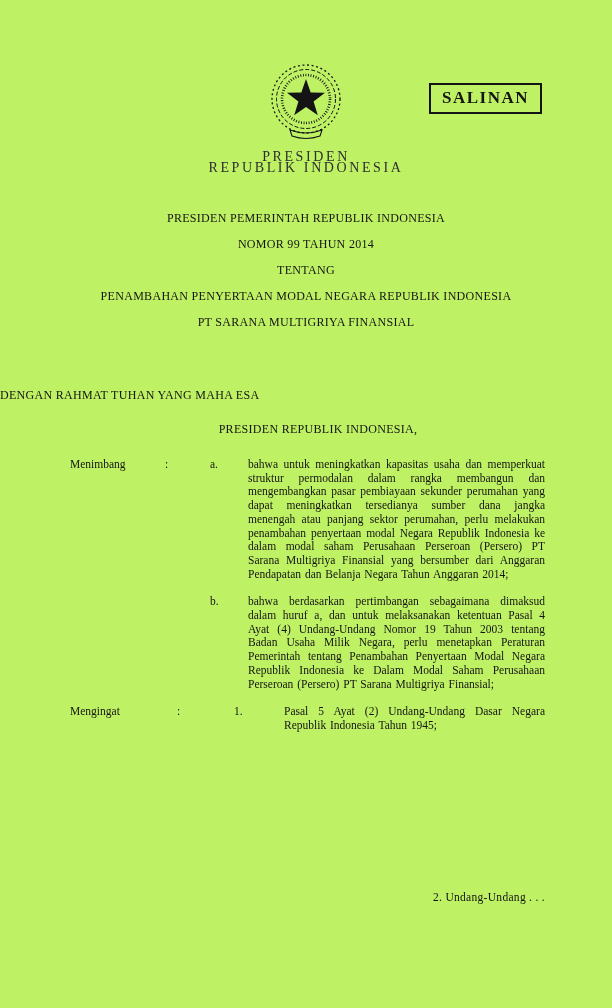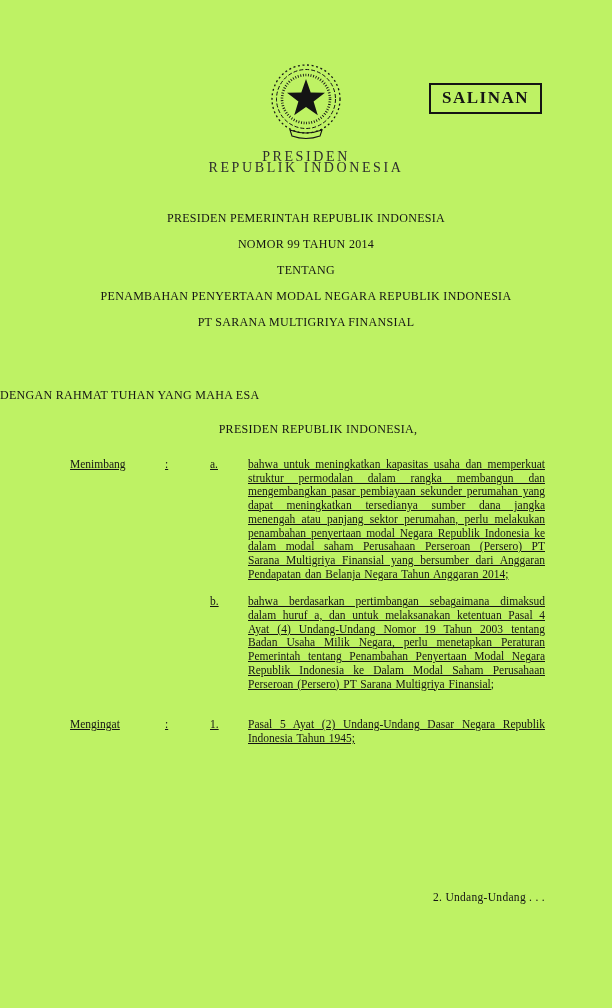--- a/index.html
+++ b/index.html
@@ -46,30 +46,30 @@
     position:absolute; top:388px; left:0; width:100%;
     text-align:left; font-size:12px; letter-spacing:0.3px;
   }
   .authority {
     position:absolute; top:422px; left:12px; width:100%;
     text-align:center; font-size:12px; letter-spacing:0.3px;
   }
 
   
   .body-block {
-    position:absolute; top:458px; left:70px; right:67px;text-decoration:underline;
+    position:absolute; top:458px; left:70px; right:67px;
   }
   .clause {
     display:grid;
     grid-template-columns:95px 45px 38px 1fr;
     font-size:11.5px; line-height:13.7px;
     word-spacing:1px;
   }
   .clause + .clause { margin-top:14px; }
-  .clause.section-gap { margin-top:27px; }
+  .clause.section-gap { margin-top:14px;gap:12px; }
   .clause-label, .clause-colon, .clause-marker { text-align:left; }
   .clause-text { text-align:justify; }
 
   
   .catchword {
     position:absolute; top:891px; right:67px;
     font-size:11.5px; letter-spacing:0.3px;
   }
 </style>
 </head>

